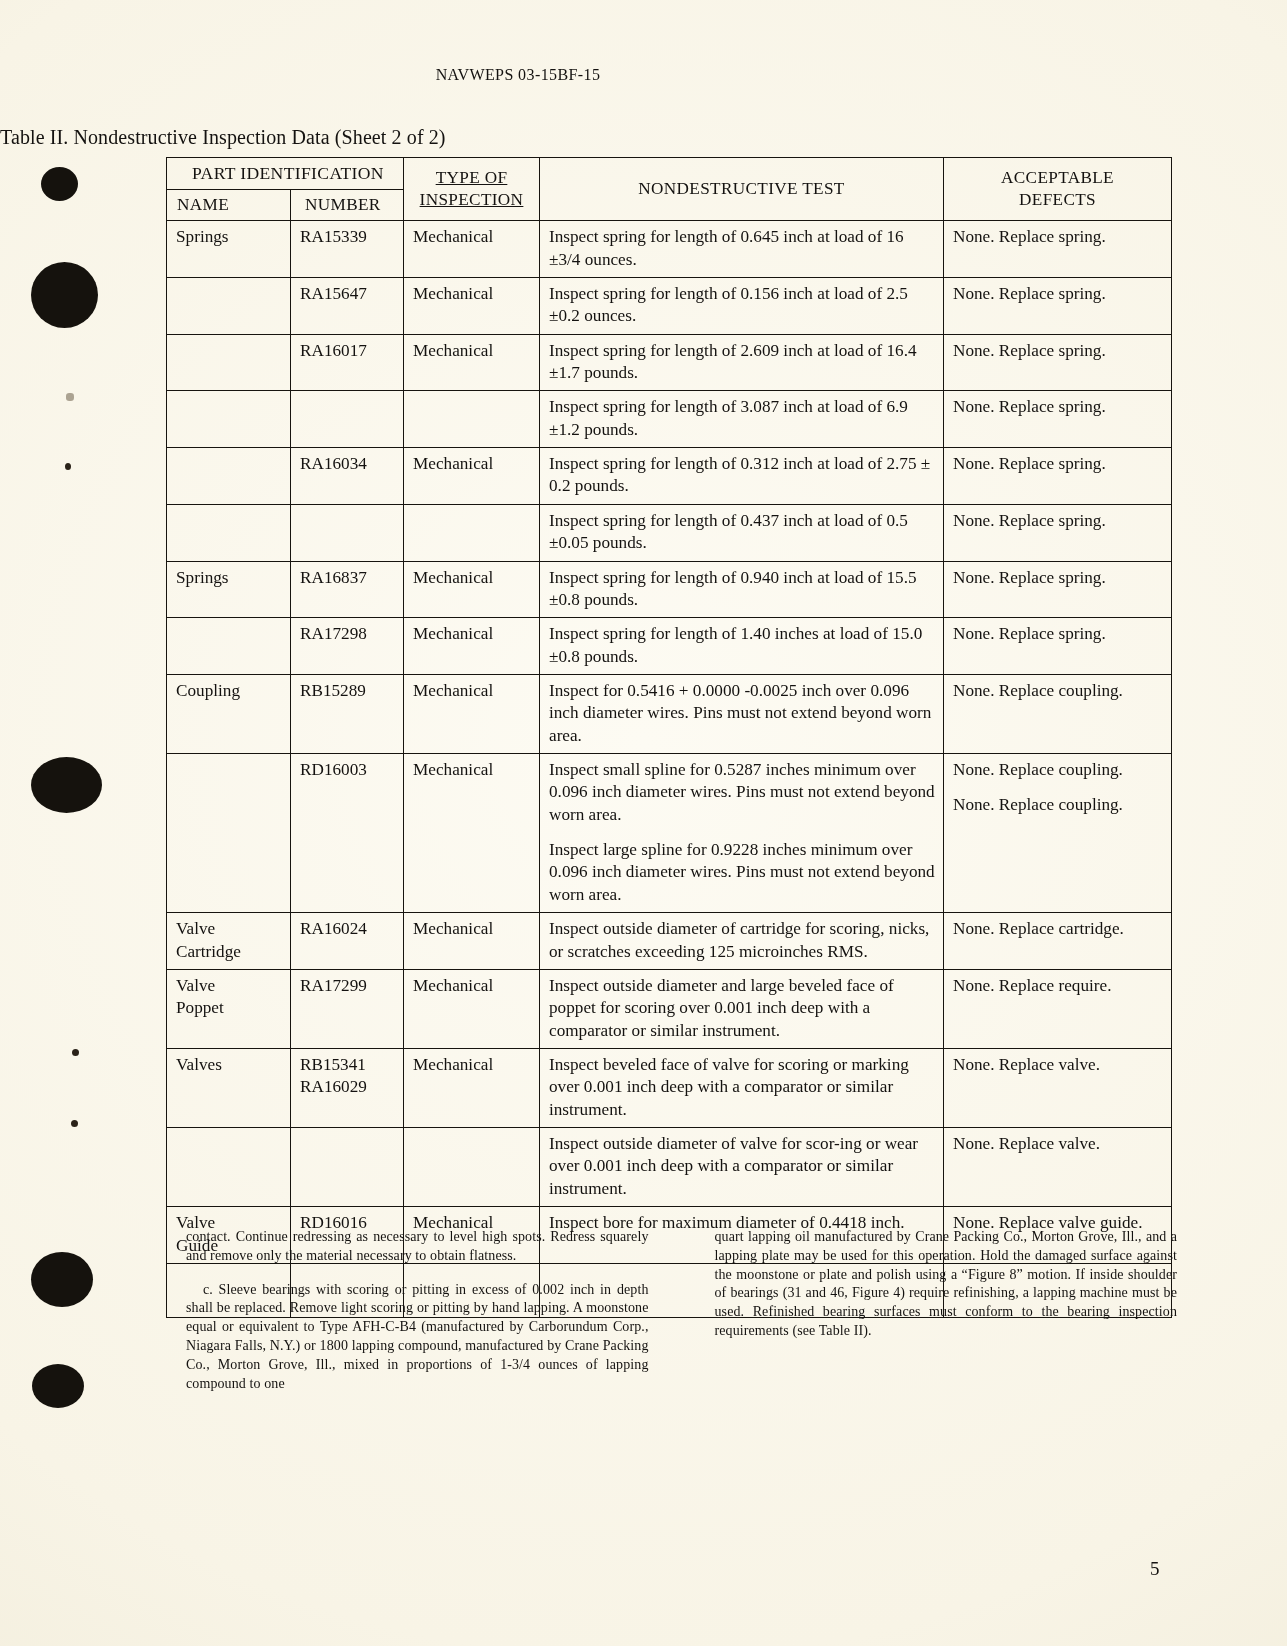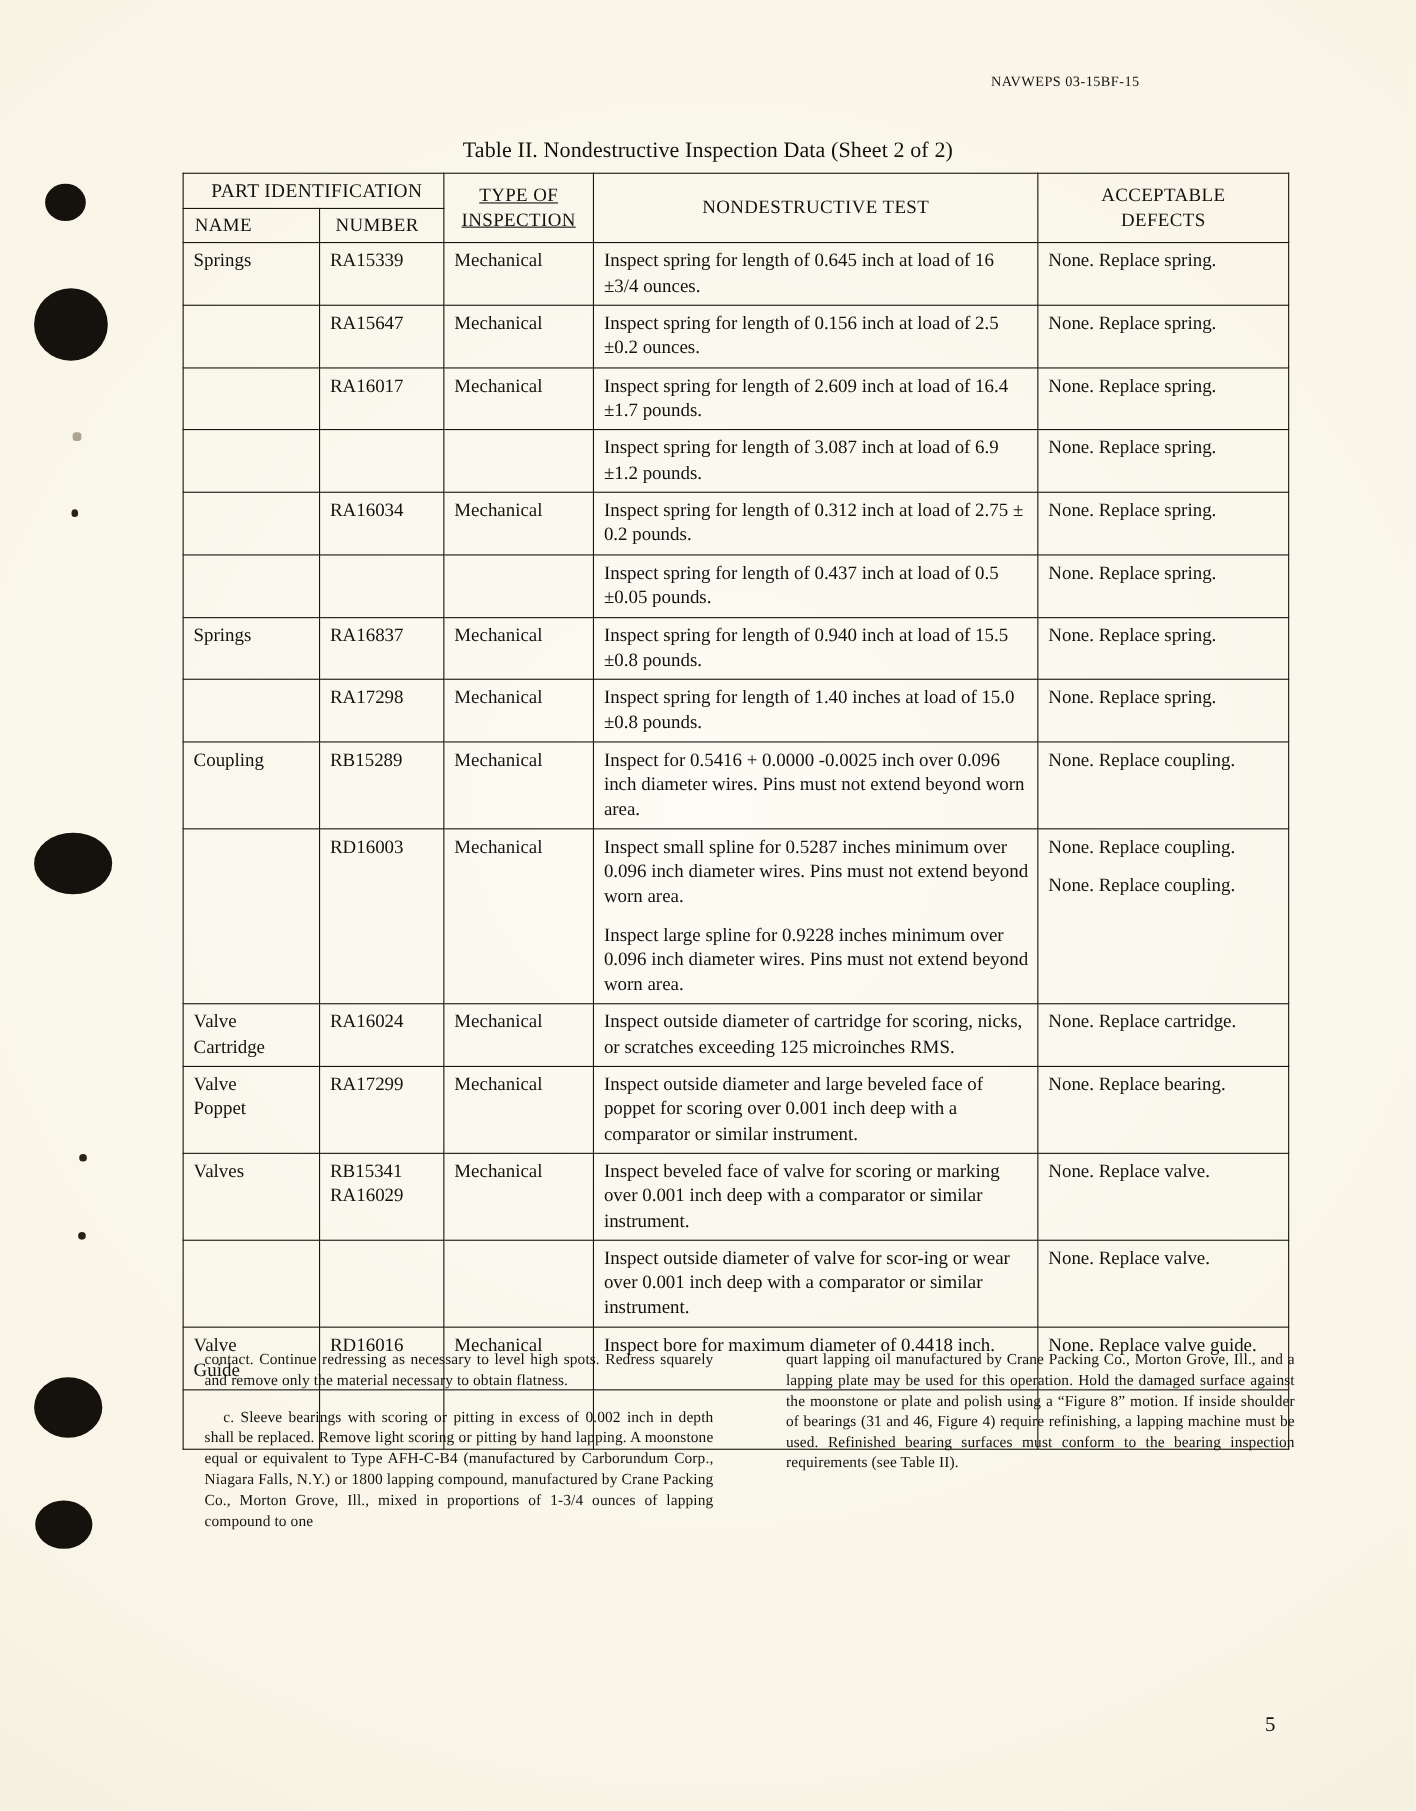--- a/index.html
+++ b/index.html
@@ -51,32 +51,32 @@
     z-index: 4;
     left: 0; top: 0;
     width: 1287px;
   }
 
   .doc-number {
     position: absolute;
     top: 66px;
     left: 0;
     width: 1036px;
-    text-align: right;
-    font-size: 13px;
+    text-align: center;
+    font-size: 16px;
     letter-spacing: .4px;
     font-family: "Liberation Serif", "DejaVu Serif", serif;
   }
 
   .table-caption {
     position: absolute;
     top: 126px;
     left: 0;
     width: 1287px;
-    text-align: center;
+    text-align: left;
     font-size: 20px;
     letter-spacing: .1px;
   }
 
   
   .data-table-wrap {
     position: absolute;
     top: 157px;
     left: 166px;
     width: 1005px;
@@ -324,21 +324,21 @@
           </tr>
           <tr>
             <td class="cell-name">Valve
 Poppet</td>
             <td class="cell-number">RA17299</td>
             <td class="cell-type">Mechanical</td>
             <td class="cell-test">
               <div class="test-para">Inspect outside diameter and large beveled face of poppet for scoring over 0.001 inch deep with a comparator or similar instrument.</div>
             </td>
             <td class="cell-def">
-              <div class="def-para">None.  Replace bearing.</div>
+              <div class="def-para">None.  Replace require.</div>
             </td>
           </tr>
           <tr>
             <td class="cell-name">Valves</td>
             <td class="cell-number">RB15341
 RA16029</td>
             <td class="cell-type">Mechanical</td>
             <td class="cell-test">
               <div class="test-para">Inspect beveled face of valve for scoring or marking over 0.001 inch deep with a comparator or similar instrument.</div>
             </td>

